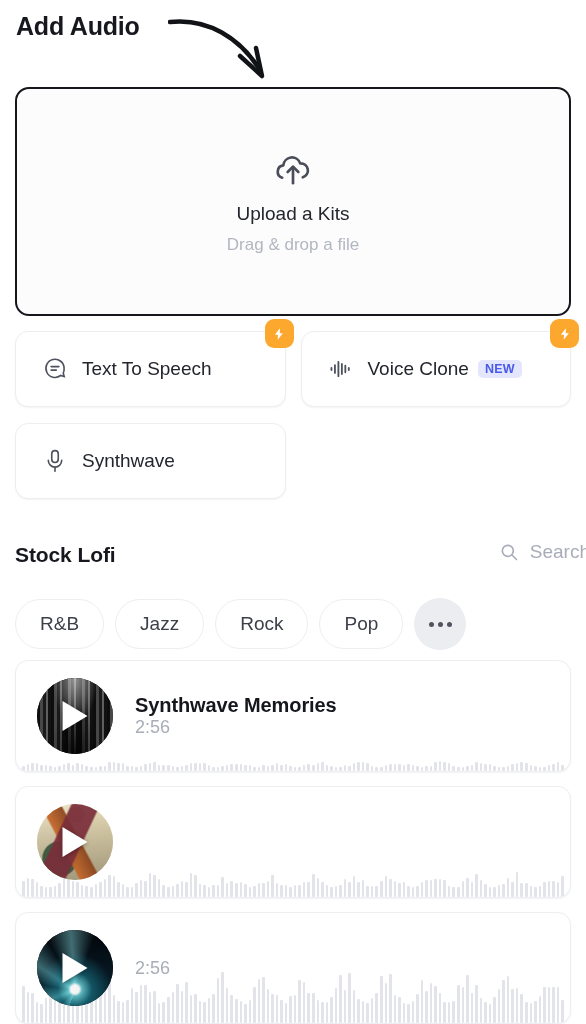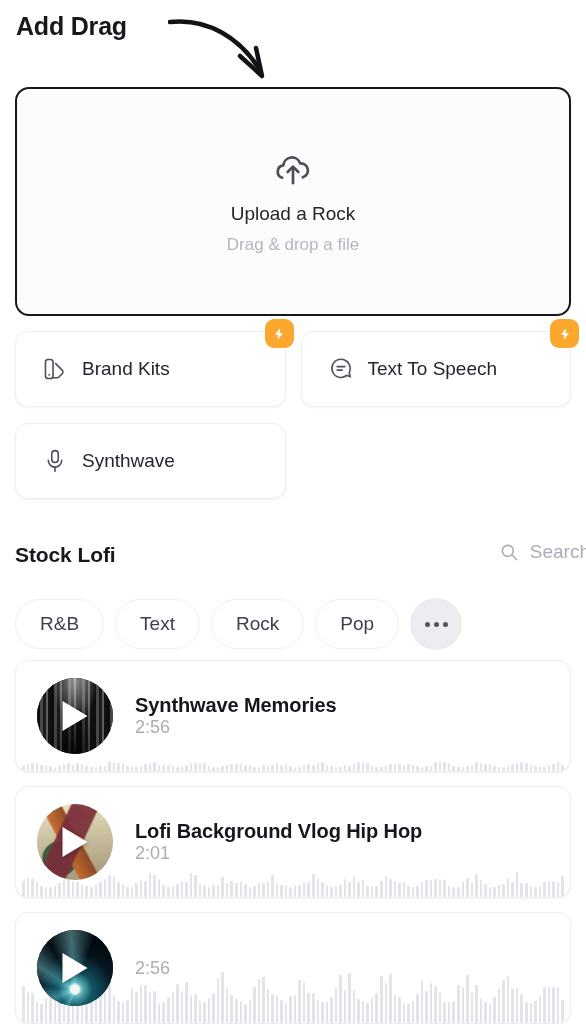--- a/index.html
+++ b/index.html
@@ -296,67 +296,71 @@
     content:"";position:absolute;inset:0;
     background:
       radial-gradient(circle at 50% 78%, rgba(255,255,255,0.95) 0 6%, rgba(120,230,235,0.75) 10%, rgba(30,150,170,0.45) 24%, rgba(8,30,45,0) 52%),
       conic-gradient(from 200deg at 50% 80%, rgba(150,245,250,0.45) 0deg, rgba(10,40,60,0) 28deg, rgba(150,245,250,0.40) 52deg, rgba(10,40,60,0) 80deg, rgba(150,245,250,0.38) 104deg, rgba(10,40,60,0) 132deg, rgba(150,245,250,0.42) 156deg, rgba(10,40,60,0) 180deg),
       linear-gradient(180deg, #020509 0%, #071823 60%, #0a2b36 100%);
   }
 </style>
 </head>
 <body>
 
-<div class="page-title">Add Drag</div>
+<div class="page-title">Add Audio</div>
 
 <svg class="arrow-annotation" viewBox="0 0 120 76">
   <path d="M2 14 C 40 10, 72 30, 92 62" fill="none" stroke="#111317" stroke-width="4.5" stroke-linecap="round"></path>
   <path d="M72 48 L94 68 L88 40" fill="none" stroke="#111317" stroke-width="4.5" stroke-linecap="round" stroke-linejoin="round"></path>
 </svg>
 
 <div class="dropzone">
   <svg class="dropzone-icon" viewBox="0 0 24 24" fill="none" stroke="#4a4d57" stroke-width="1.6" stroke-linecap="round" stroke-linejoin="round">
     <path d="M5.5 17.2A3.8 3.8 0 0 1 6.2 9.8a5.2 5.2 0 0 1 10.1-1.2 4.3 4.3 0 0 1 1.6 8.4"></path>
     <path d="M12 20.5V10.8"></path>
     <path d="M8.8 13.8 12 10.6l3.2 3.2"></path>
   </svg>
-  <div class="dropzone-title">Upload a Rock</div>
+  <div class="dropzone-title">Upload a Kits</div>
   <div class="dropzone-sub">Drag &amp; drop a file</div>
 </div>
 
 <div class="feature-grid">
 
-  <div class="feature-card">
-    <svg class="feature-icon" viewBox="0 0 24 24" fill="none" stroke="currentColor" stroke-width="1.5" stroke-linejoin="round">
-      <rect x="3.2" y="3.2" width="7" height="17.6" rx="2.4"></rect>
-      <path d="M12.2 6.6 18.6 13a2.4 2.4 0 0 1 0 3.4l-3 3a2.4 2.4 0 0 1-1.7.7h-3.7"></path>
-      <circle cx="6.7" cy="17.4" r="0.9" fill="currentColor" stroke="none"></circle>
-    </svg>
-    <span class="feature-label">Brand Kits</span>
-    <span class="pro-badge">
-      <svg viewBox="0 0 24 24" fill="#ffffff">
-          <path d="M13.6 2 5 13.2h5.2L9.8 22 18.6 10.6h-5.3z"></path>
-        </svg>
-    </span>
-  </div>
 
   <div class="feature-card">
     <svg class="feature-icon" viewBox="0 0 24 24" fill="none" stroke="currentColor" stroke-width="1.5" stroke-linecap="round">
       <path d="M20.4 11.4a8.4 8.4 0 1 0-3.2 6.6l3.3.9-.9-3.2a8.3 8.3 0 0 0 .8-4.3z"></path>
       <path d="M8.4 9.8h7.2"></path>
         <path d="M8.4 13h4.8"></path>
     </svg>
     <span class="feature-label">Text To Speech</span>
     <span class="pro-badge">
       <svg viewBox="0 0 24 24" fill="#ffffff">
           <path d="M13.6 2 5 13.2h5.2L9.8 22 18.6 10.6h-5.3z"></path>
         </svg>
     </span>
   </div>
 
+  <div class="feature-card">
+    <svg class="feature-icon" viewBox="0 0 24 24" stroke="currentColor" stroke-width="1.7" stroke-linecap="round">
+      <path d="M3.2 11v2"></path>
+        <path d="M6.4 8.4v7.2"></path>
+        <path d="M9.6 5.4v13.2"></path>
+      <path d="M12.8 7.4v9.2"></path>
+        <path d="M16 9v6"></path>
+        <path d="M19.2 11v2"></path>
+    </svg>
+    <span class="feature-label">Voice Clone</span>
+    <span class="new-badge">NEW</span>
+    <span class="pro-badge">
+      <svg viewBox="0 0 24 24" fill="#ffffff">
+          <path d="M13.6 2 5 13.2h5.2L9.8 22 18.6 10.6h-5.3z"></path>
+        </svg>
+    </span>
+  </div>
 
   <div class="feature-card">
     <svg class="feature-icon" viewBox="0 0 24 24" fill="none" stroke="currentColor" stroke-width="1.5" stroke-linecap="round">
       <rect x="9" y="2.4" width="6" height="11" rx="3"></rect>
       <path d="M5.8 11.4a6.2 6.2 0 0 0 12.4 0"></path>
       <path d="M12 17.8v3.6"></path>
     </svg>
     <span class="feature-label">Synthwave</span>
   </div>
 
@@ -368,21 +372,21 @@
     <svg class="search-icon" viewBox="0 0 24 24" fill="none" stroke="currentColor" stroke-width="2" stroke-linecap="round">
       <circle cx="10.6" cy="10.6" r="6.6"></circle>
         <path d="M15.6 15.6 21 21"></path>
     </svg>
     <span class="search-label">Search</span>
   </span>
 </div>
 
 <div class="genre-row">
   <div class="genre-pill">R&amp;B</div>
-  <div class="genre-pill">Text</div>
+  <div class="genre-pill">Jazz</div>
   <div class="genre-pill">Rock</div>
   <div class="genre-pill">Pop</div>
   <div class="genre-more">
       <i></i>
       <i></i>
       <i></i>
     </div>
 </div>
 
 <div class="track-list">
@@ -643,24 +647,20 @@
         <span style="height:15.8px"></span>
         <span style="height:15.8px"></span>
         <span style="height:15.5px"></span>
         <span style="height:21.1px"></span>
       </div>
     <div class="track-inner">
       <div class="thumb">
         <div class="art art-lofi"></div>
         <span class="play-tri"></span>
       </div>
-      <div class="track-meta">
-        <div class="track-title">Lofi Background Vlog Hip Hop</div>
-        <div class="track-duration">2:01</div>
-      </div>
     </div>
   </div>
 
   <div class="track-card">
     <div class="waveform">
         <span style="height:36.8px"></span>
         <span style="height:31.3px"></span>
         <span style="height:29.9px"></span>
         <span style="height:21.2px"></span>
         <span style="height:19.3px"></span>

